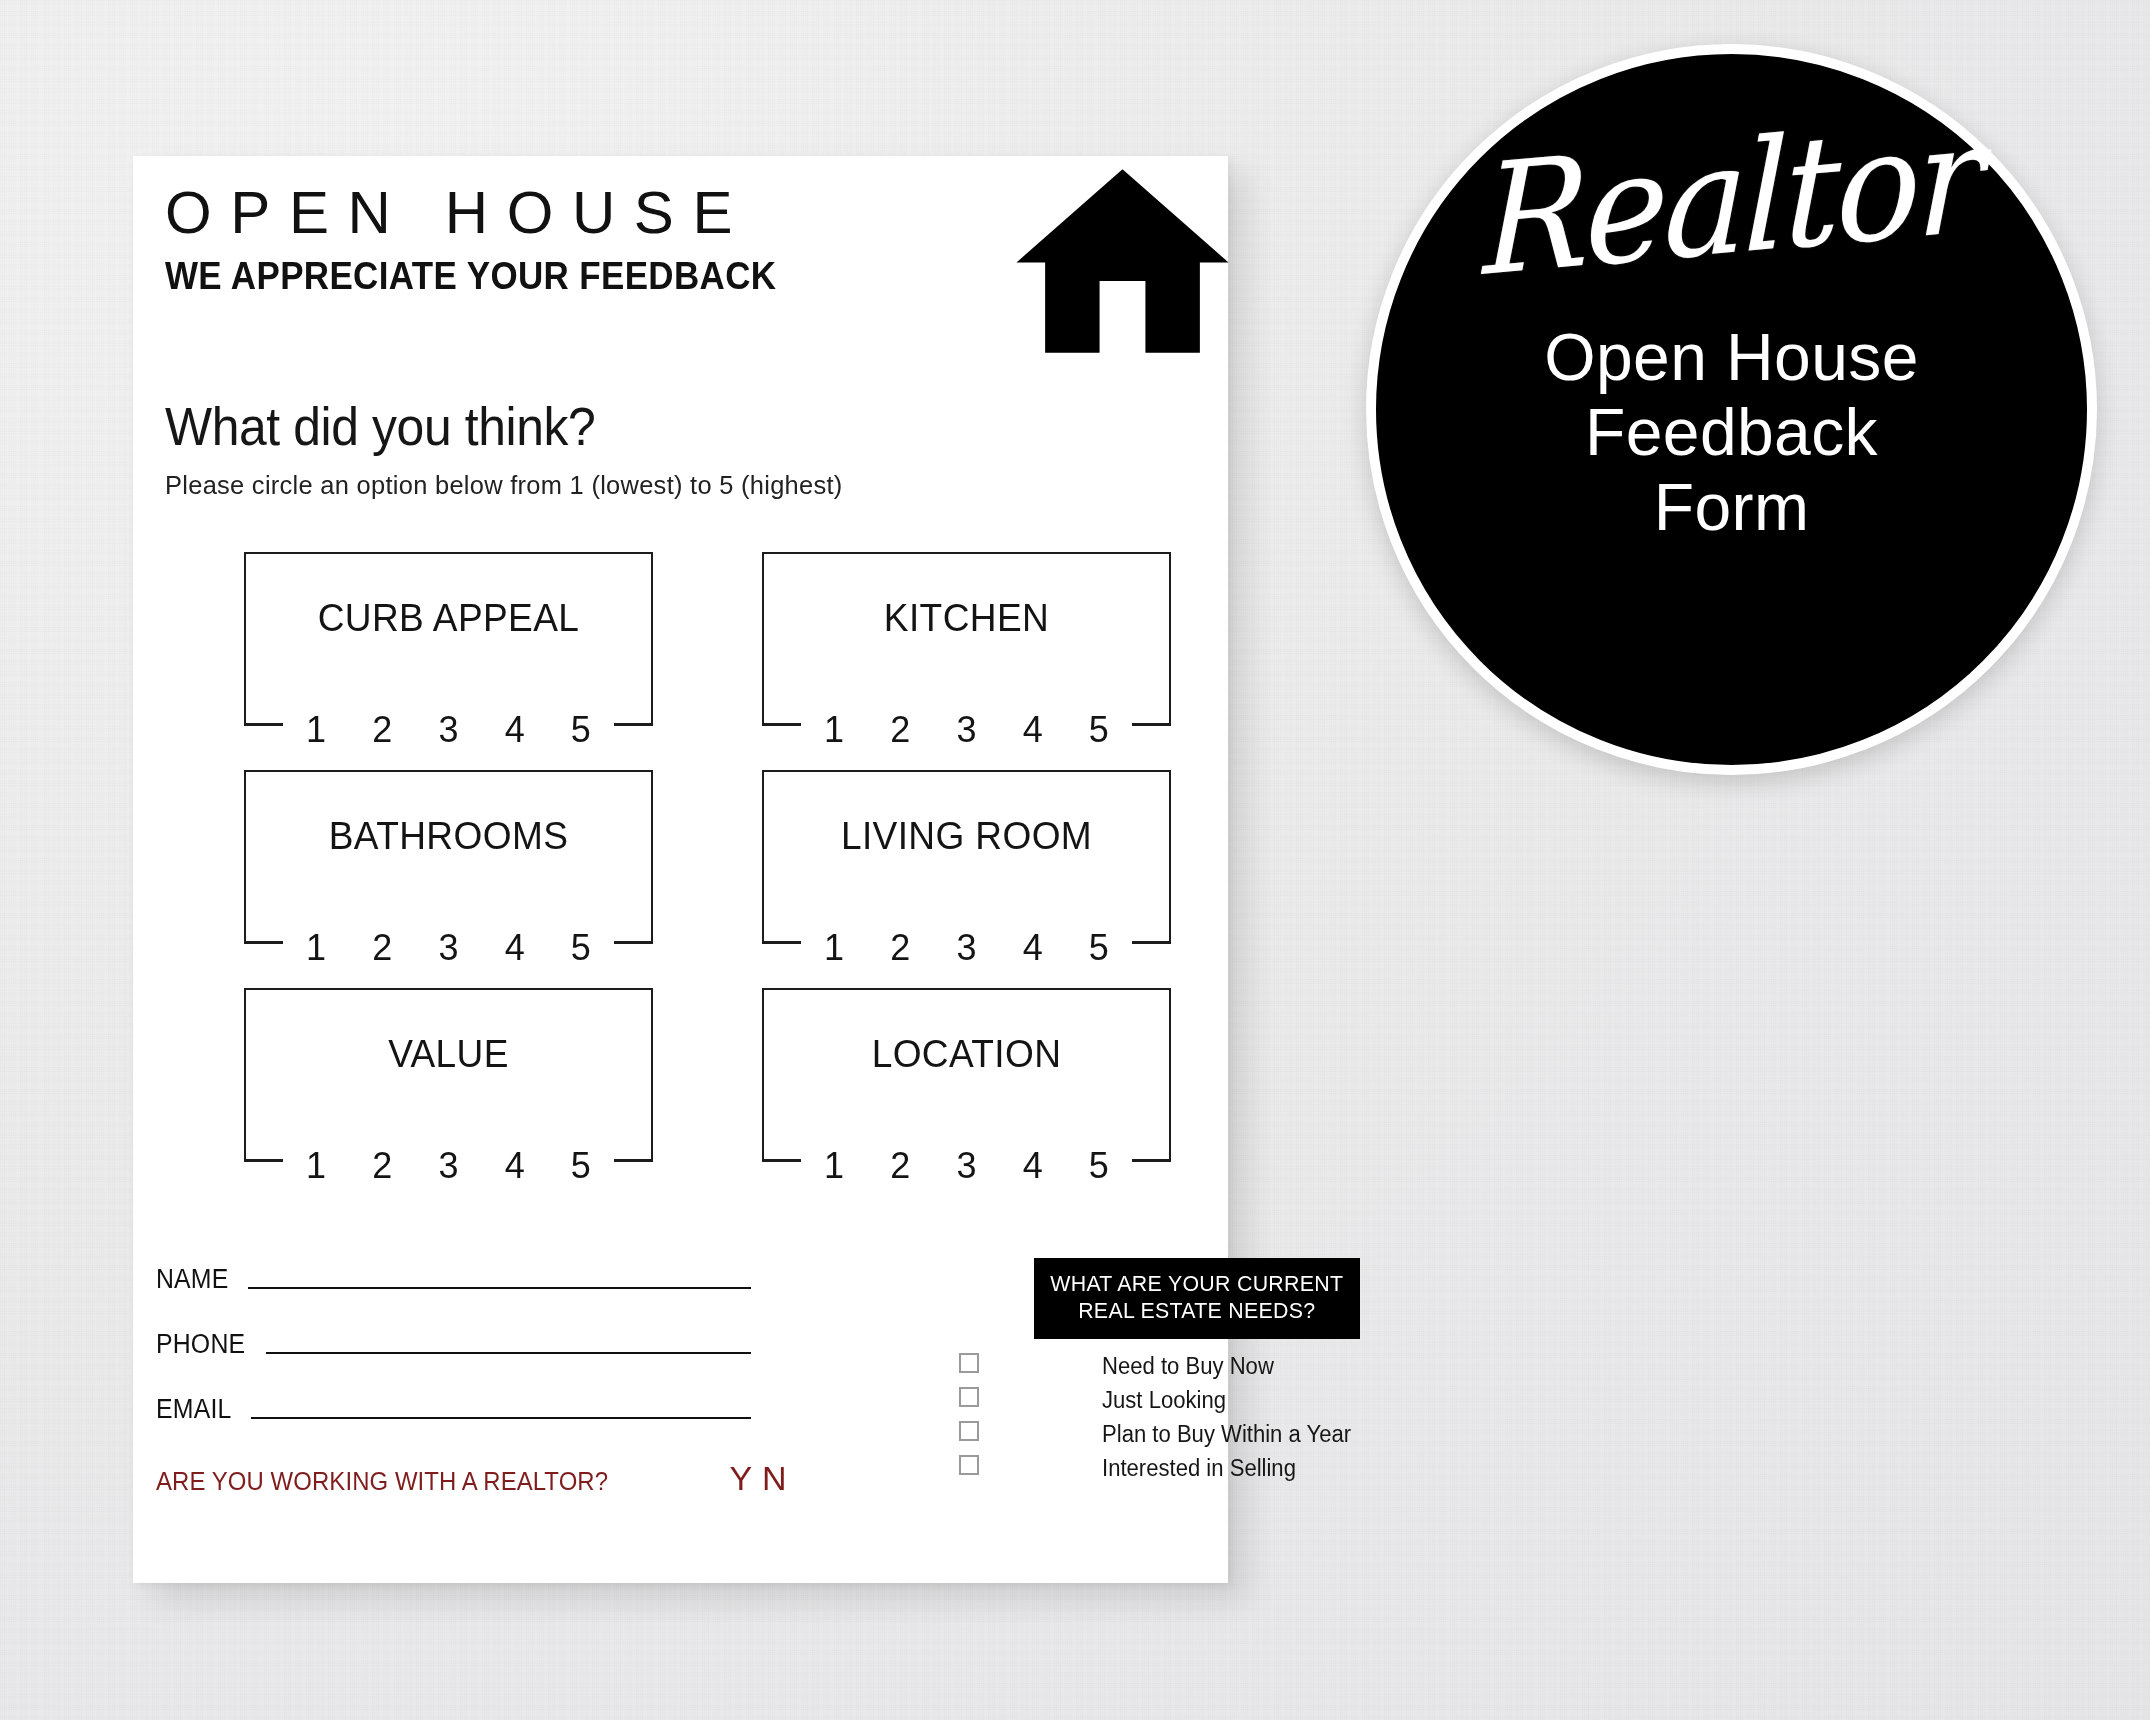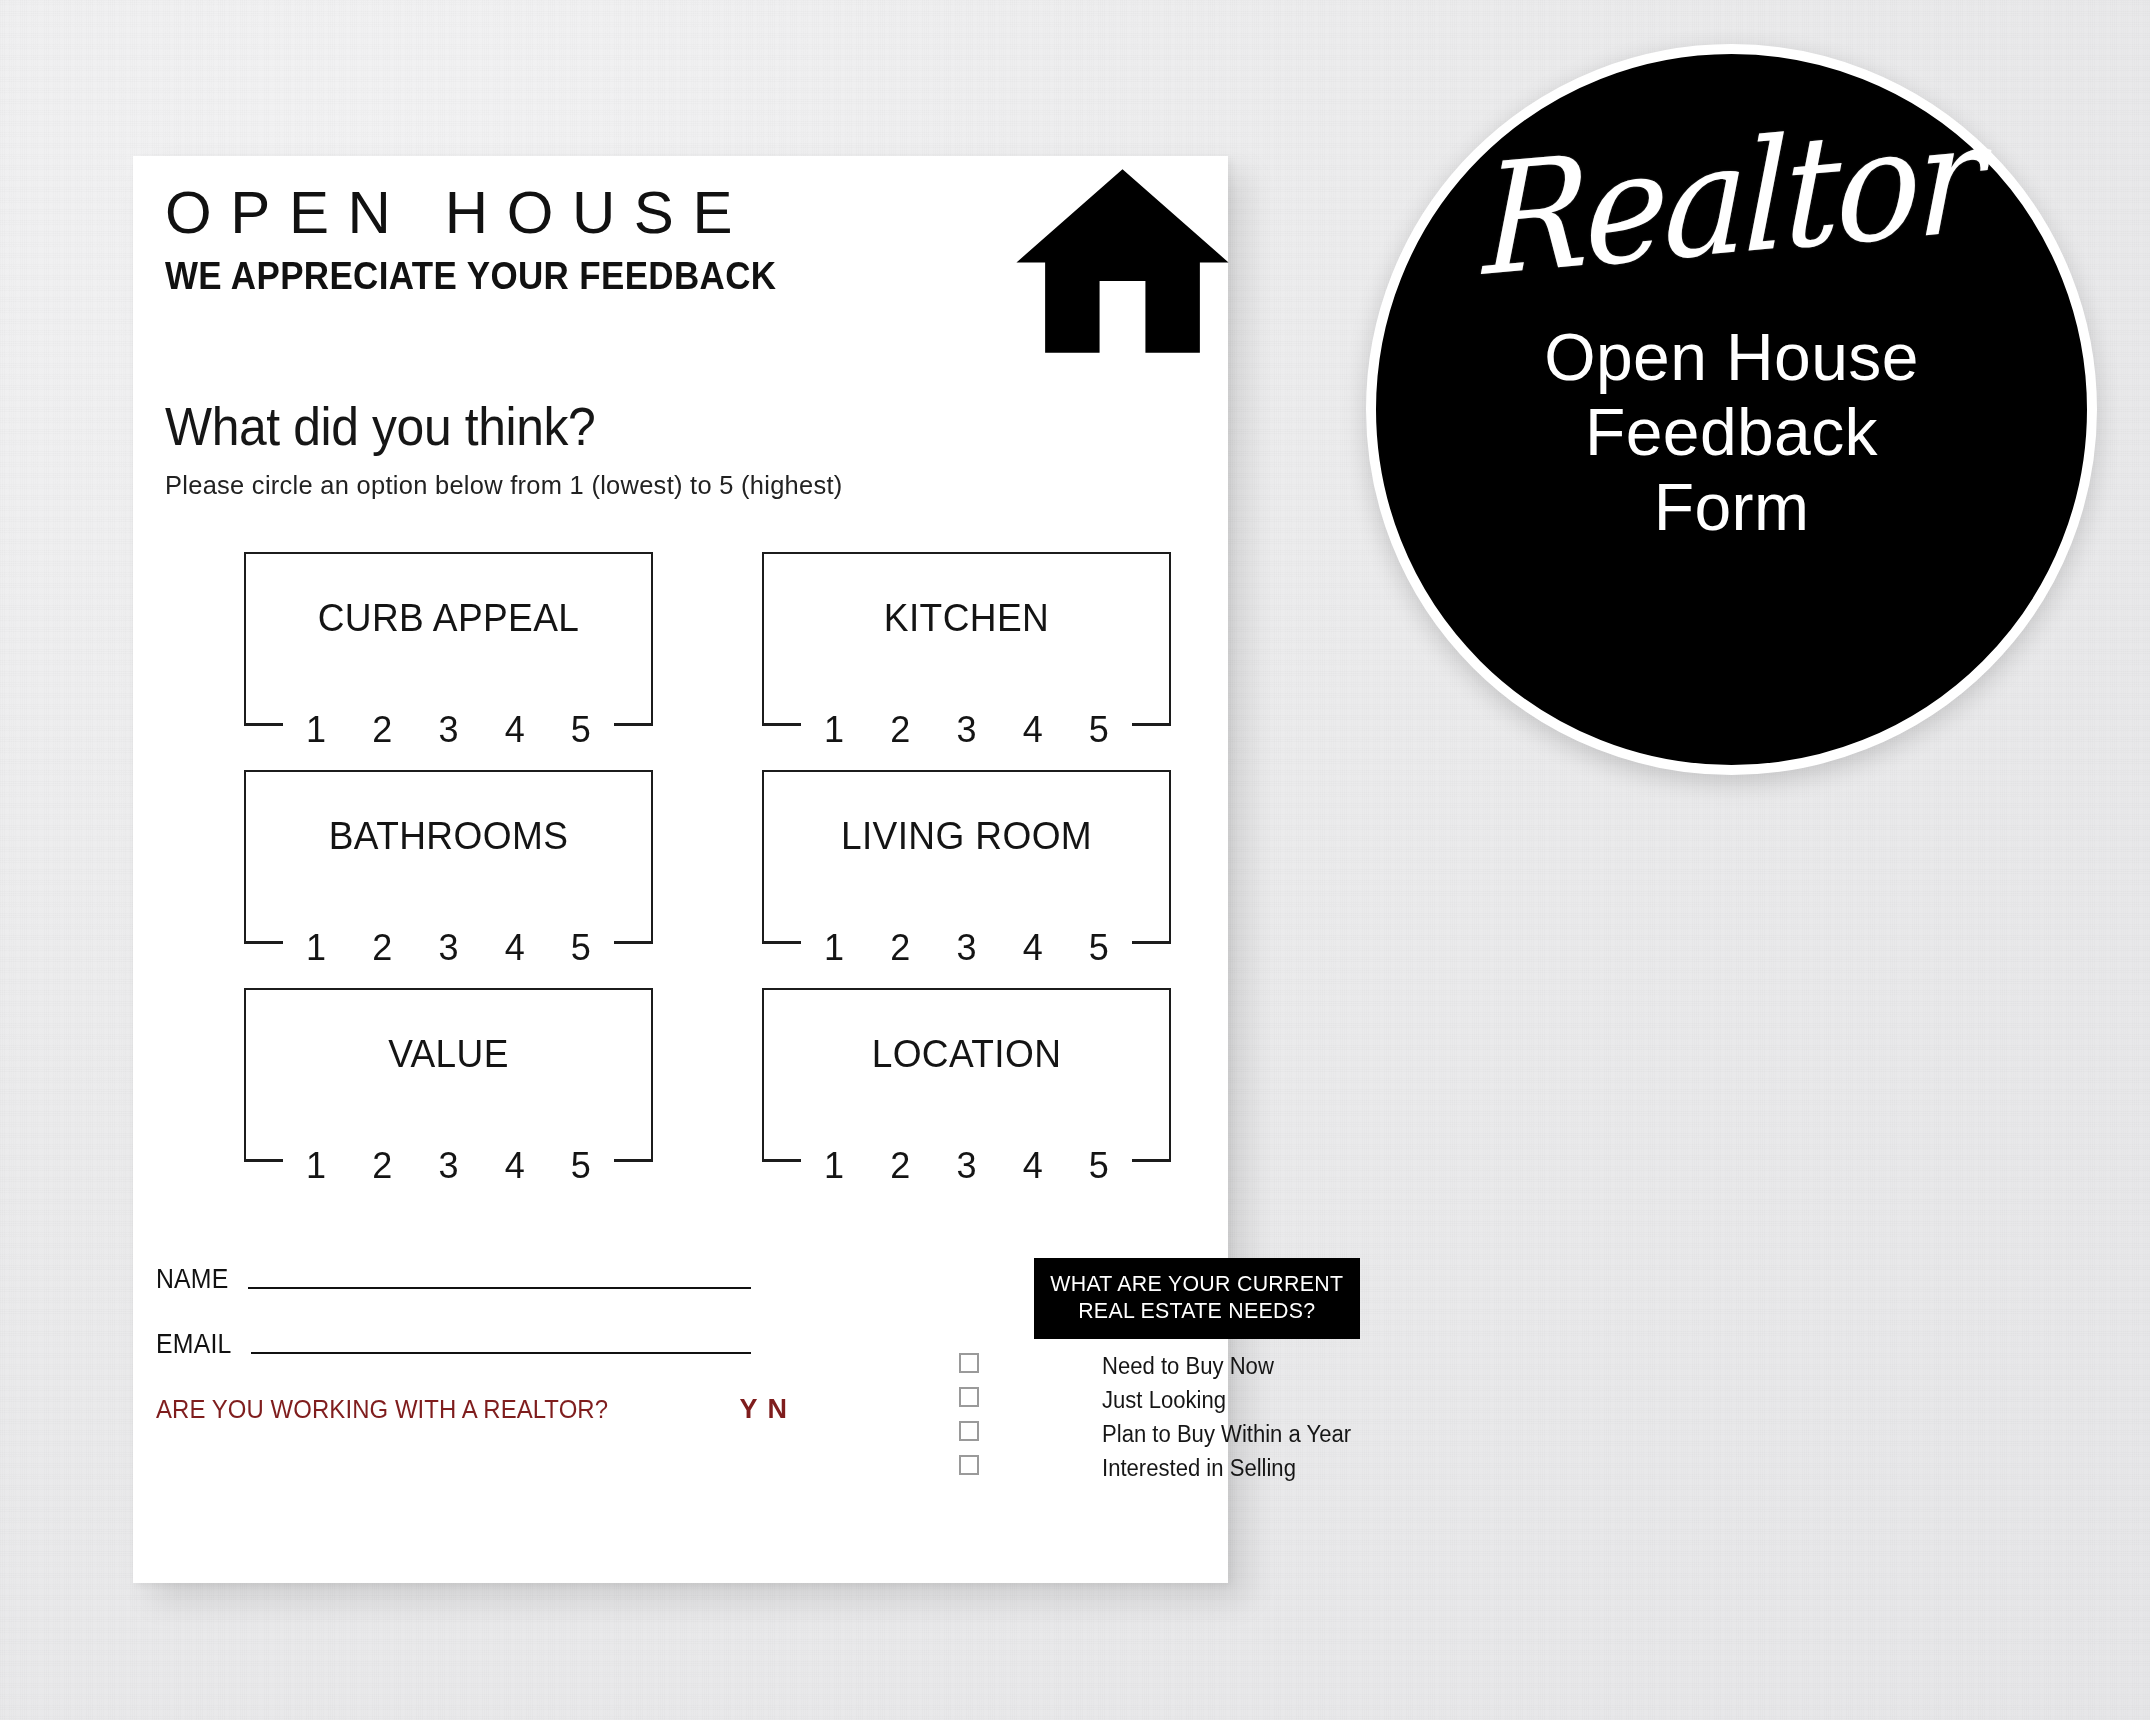--- a/index.html
+++ b/index.html
@@ -91,21 +91,21 @@
   .flabel{
     font-size:27px;font-weight:400;color:#111;letter-spacing:0.2px;
     transform:scaleX(.92);transform-origin:left bottom;white-space:nowrap;
   }
   .fline{flex:1;border-bottom:2.9px solid #111;margin-left:13px;margin-bottom:6.5px;}
   .realtor-q{
     display:flex;align-items:baseline;margin-top:10px;
     font-size:26px;color:#7f1d1d;letter-spacing:0.1px;gap:48px;
   }
   .realtor-q .qtxt{transform:scaleX(.92);transform-origin:left;white-space:nowrap;}
-  .yn{margin-left:44px;font-weight:700;font-size:27px;letter-spacing:10px;}
+  .yn{margin-left:34px;font-weight:400;font-size:34px;letter-spacing:10px;}
 
   
   .needs{position:absolute;left:901px;top:-5.7px;width:326px;}
   .needs-banner{
     background:#000;color:#fff;text-align:center;
     padding:13px 7.2px 14.3px;box-sizing:border-box;width:326px;
   }
   .needs-banner div{
     font-size:22px;line-height:1.22;font-weight:400;letter-spacing:0.3px;
     transform:scaleX(.97);
@@ -252,20 +252,24 @@
   </div>
 
   <div id="bottom">
 
     <div class="fields">
       <div class="frow">
         <span class="flabel">NAME</span>
         <span class="fline"></span>
       </div>
       <div class="frow">
+        <span class="flabel">PHONE</span>
+        <span class="fline"></span>
+      </div>
+      <div class="frow">
         <span class="flabel">EMAIL</span>
         <span class="fline"></span>
       </div>
       <div class="realtor-q">
         <span class="qtxt">ARE YOU WORKING WITH A REALTOR?</span>
         <span class="yn"><span>Y</span><span>N</span></span>
       </div>
     </div>
 
     <div class="needs">

